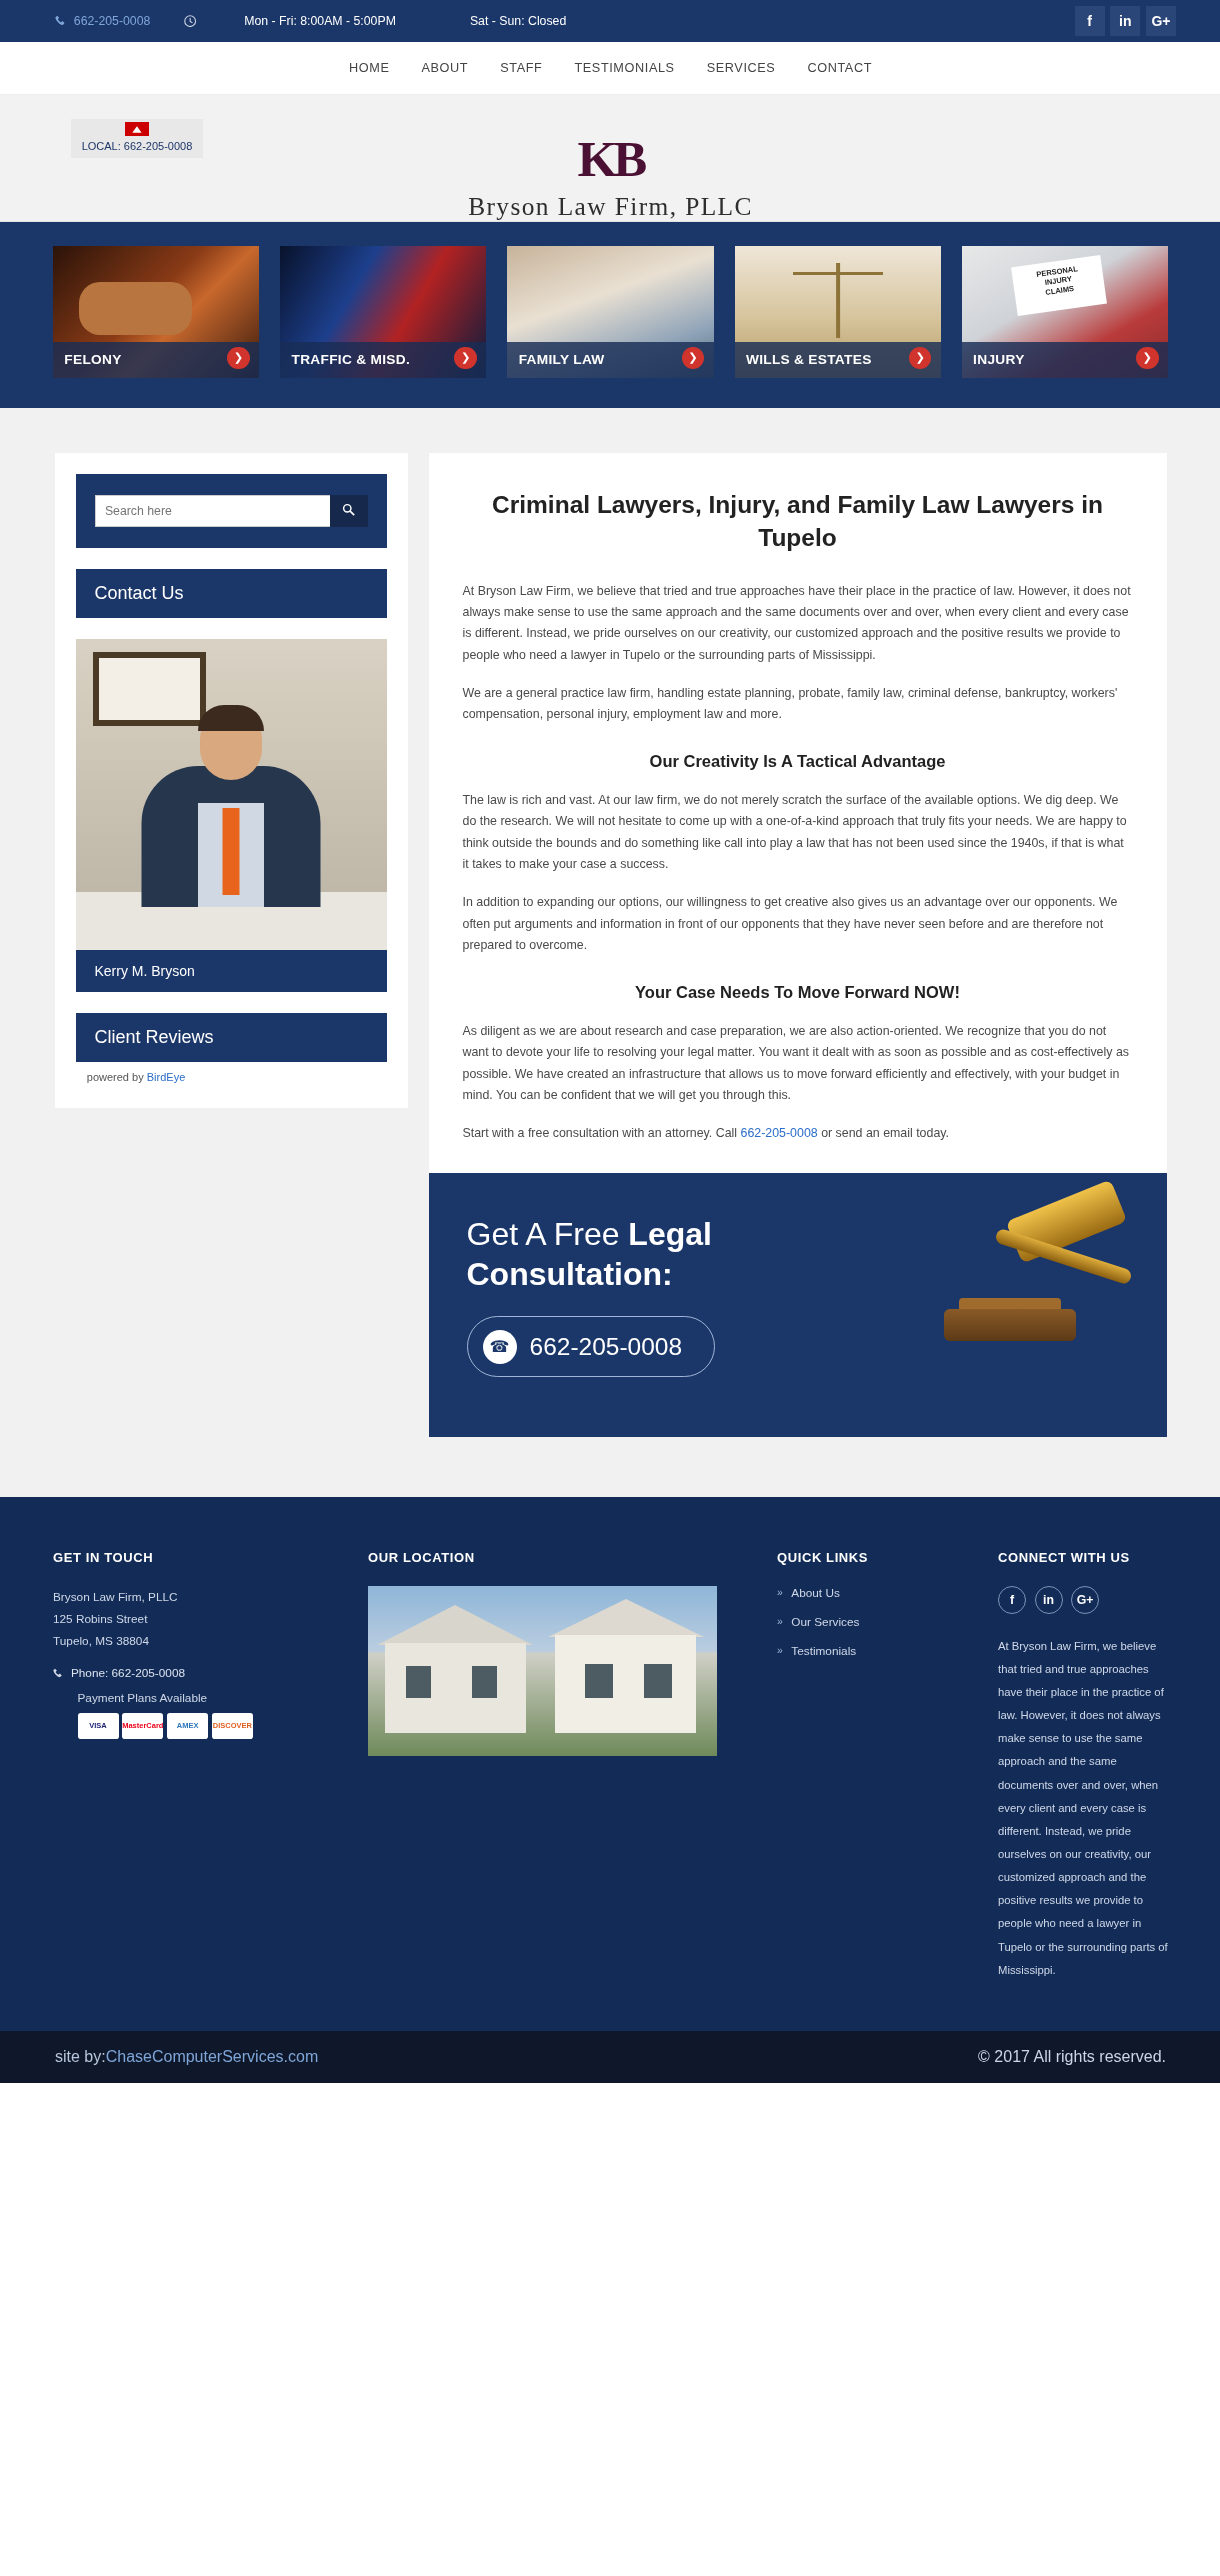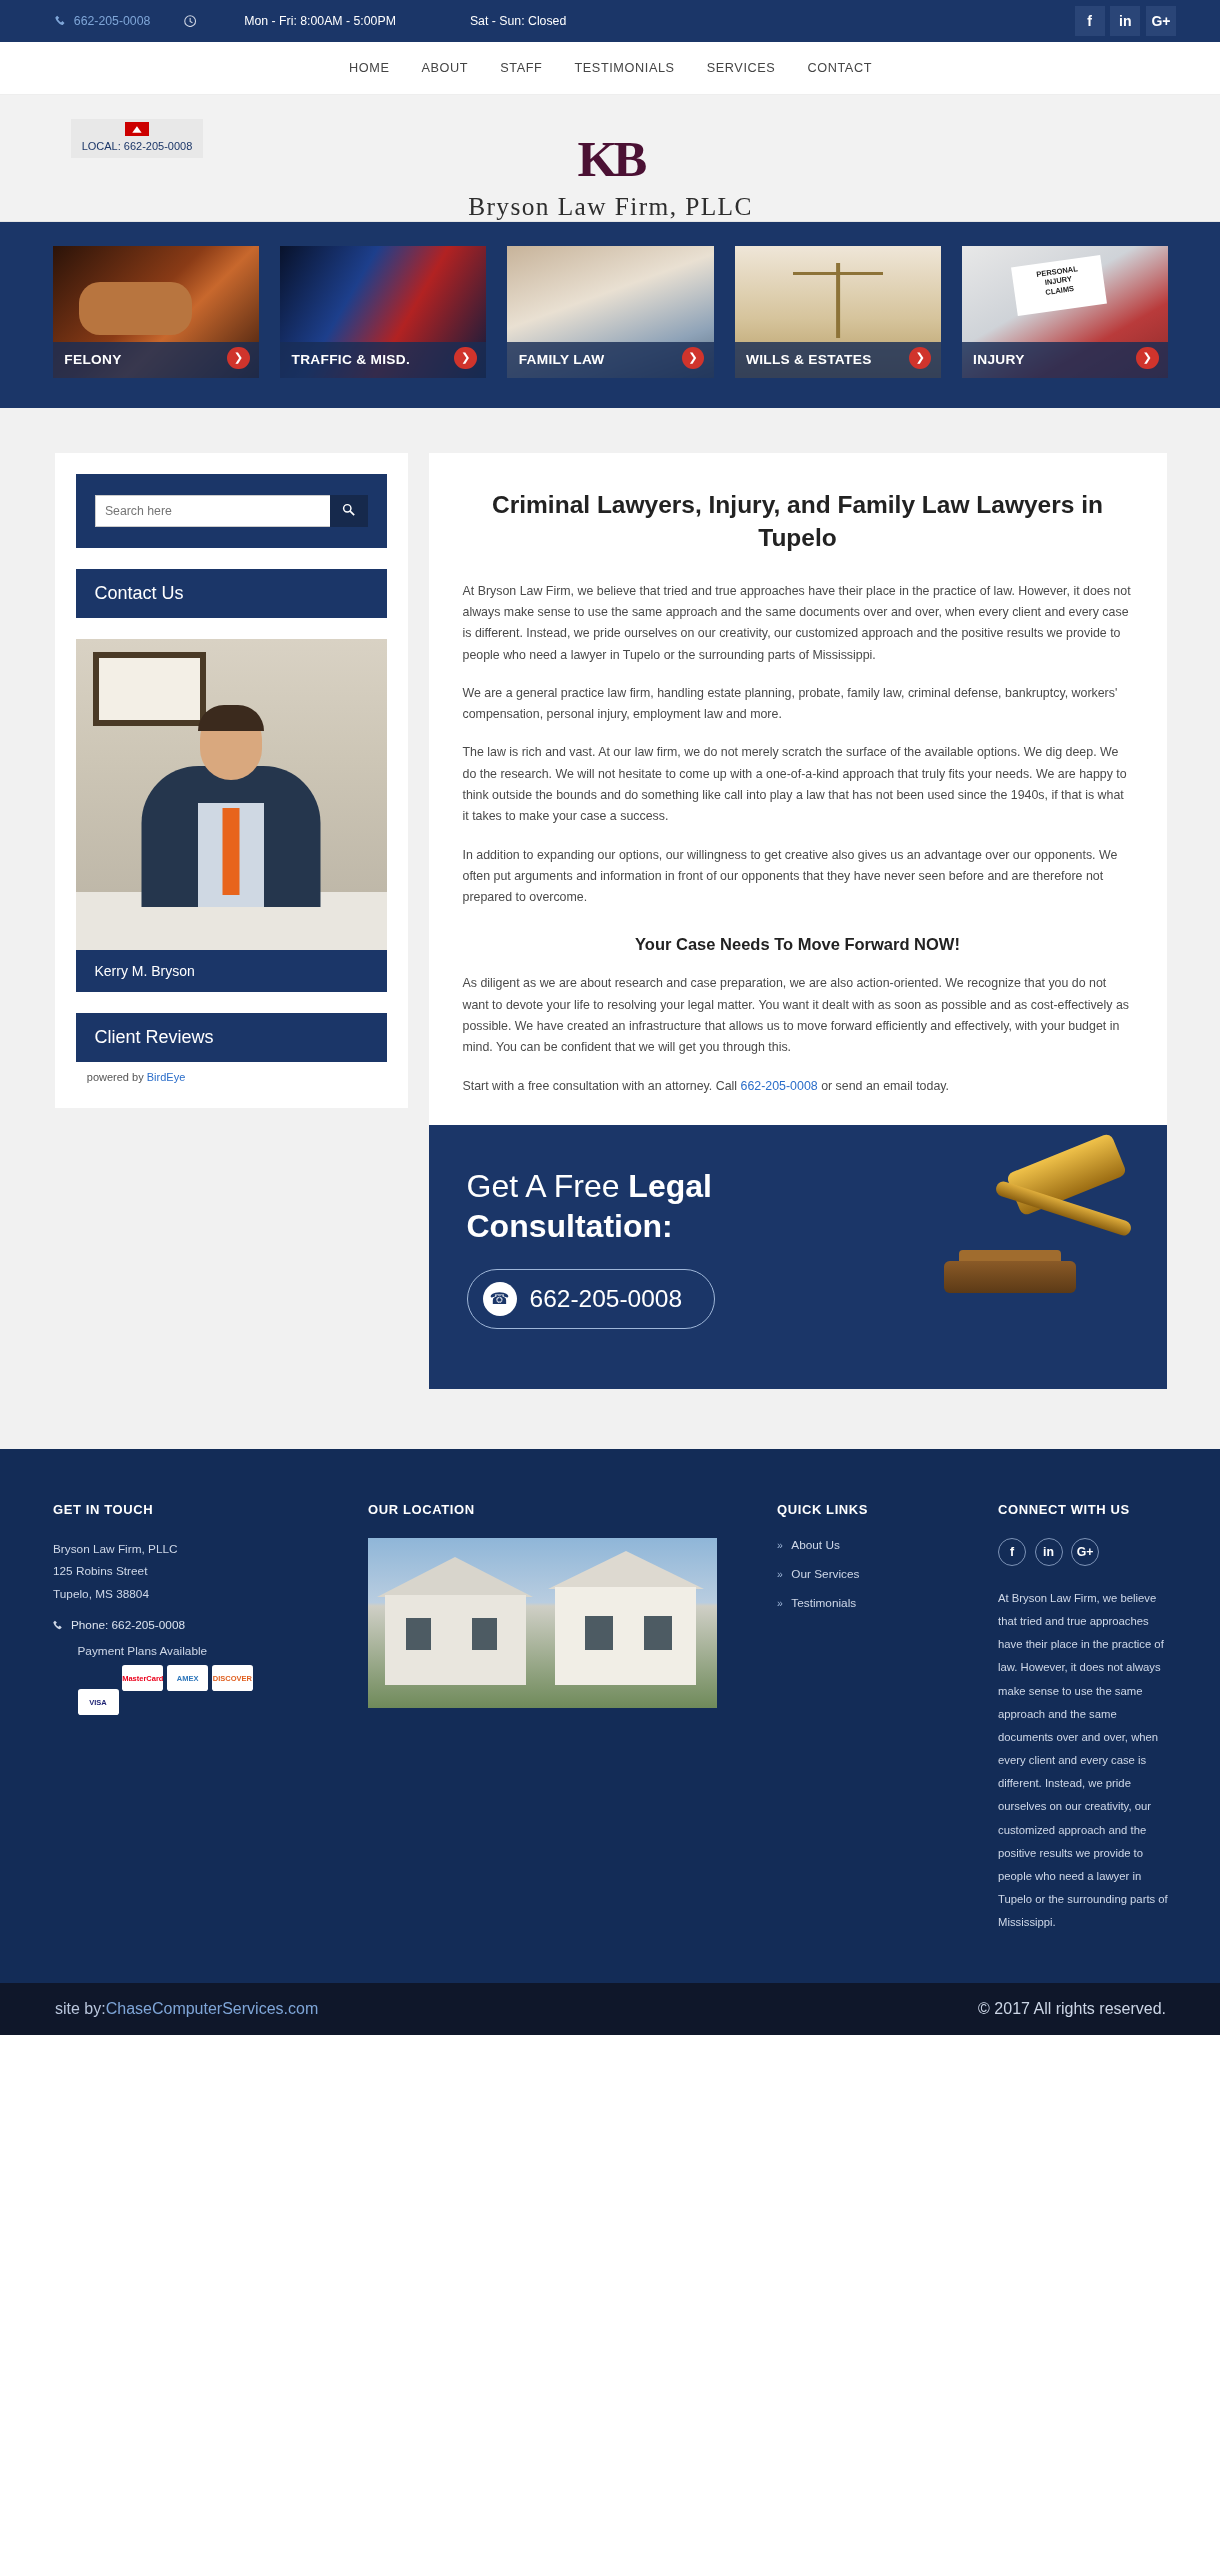--- a/index.html
+++ b/index.html
@@ -344,21 +344,21 @@
     margin:0;
     color:#cfd8e8;
   }
   .phone-line { display:flex; align-items:center; gap:7.5px; margin-top:13px; font-size:11.8px; }
   .payment { font-size:11.8px; margin-top:11.3px; padding-left:24.5px; color:#cfd8e8;}
   .cards { display:flex; gap:3.8px; margin-top:7.5px; margin-left:24.5px; }
   .cards div {
     width:41px;height:26px;background:#fff;border-radius:2.8px;
     font-size:7.5px;font-weight:bold;display:flex;align-items:center;justify-content:center;
   }
-  .cards .visa{color:#1a1f71;margin-top:24px;}
+  .cards .visa{color:#1a1f71;}
   .cards .mc{color:#eb001b;}
   .cards .amex{color:#2e77bb;}
   .cards .disc{color:#e06020;}
   .housephoto {
     width:349px;height:170px;
     background:linear-gradient(180deg,#8fb6d8 0%,#b9cde0 38%,#cfcfc6 40%,#6f8a5a 100%);
     position:relative; overflow:hidden;
   }
   .housephoto .h1b{position:absolute;left:17px;bottom:22.6px;width:141px;height:90px;background:#e9e6de;}
   .housephoto .h2b{position:absolute;right:21px;bottom:22.6px;width:141px;height:98px;background:#f1eee6;}
@@ -498,20 +498,21 @@
         <div class="blue-head">Client Reviews</div>
         <div class="reviews-note">
           <span>powered by </span><a href="#">BirdEye</a>
         </div>
       </aside>
 
       <main class="main">
         <h1 class="page-title">Criminal Lawyers, Injury, and Family Law Lawyers in Tupelo</h1>
         <p>At Bryson Law Firm, we believe that tried and true approaches have their place in the practice of law. However, it does not always make sense to use the same approach and the same documents over and over, when every client and every case is different. Instead, we pride ourselves on our creativity, our customized approach and the positive results we provide to people who need a lawyer in Tupelo or the surrounding parts of Mississippi.</p>
         <p>We are a general practice law firm, handling estate planning, probate, family law, criminal defense, bankruptcy, workers' compensation, personal injury, employment law and more.</p>
+        <h2>Our Creativity Is A Tactical Advantage</h2>
         <p>The law is rich and vast. At our law firm, we do not merely scratch the surface of the available options. We dig deep. We do the research. We will not hesitate to come up with a one-of-a-kind approach that truly fits your needs. We are happy to think outside the bounds and do something like call into play a law that has not been used since the 1940s, if that is what it takes to make your case a success.</p>
         <p>In addition to expanding our options, our willingness to get creative also gives us an advantage over our opponents. We often put arguments and information in front of our opponents that they have never seen before and are therefore not prepared to overcome.</p>
         <h2>Your Case Needs To Move Forward NOW!</h2>
         <p>As diligent as we are about research and case preparation, we are also action-oriented. We recognize that you do not want to devote your life to resolving your legal matter. You want it dealt with as soon as possible and as cost-effectively as possible. We have created an infrastructure that allows us to move forward efficiently and effectively, with your budget in mind. You can be confident that we will get you through this.</p>
         <p>
           <span>Start with a free consultation with an attorney. Call </span><a class="inline" href="#">662-205-0008</a><span> or send an email today.</span>
         </p>
 
         <div class="cta">
           <h3><span>Get A Free </span><b>Legal Consultation:</b></h3>

